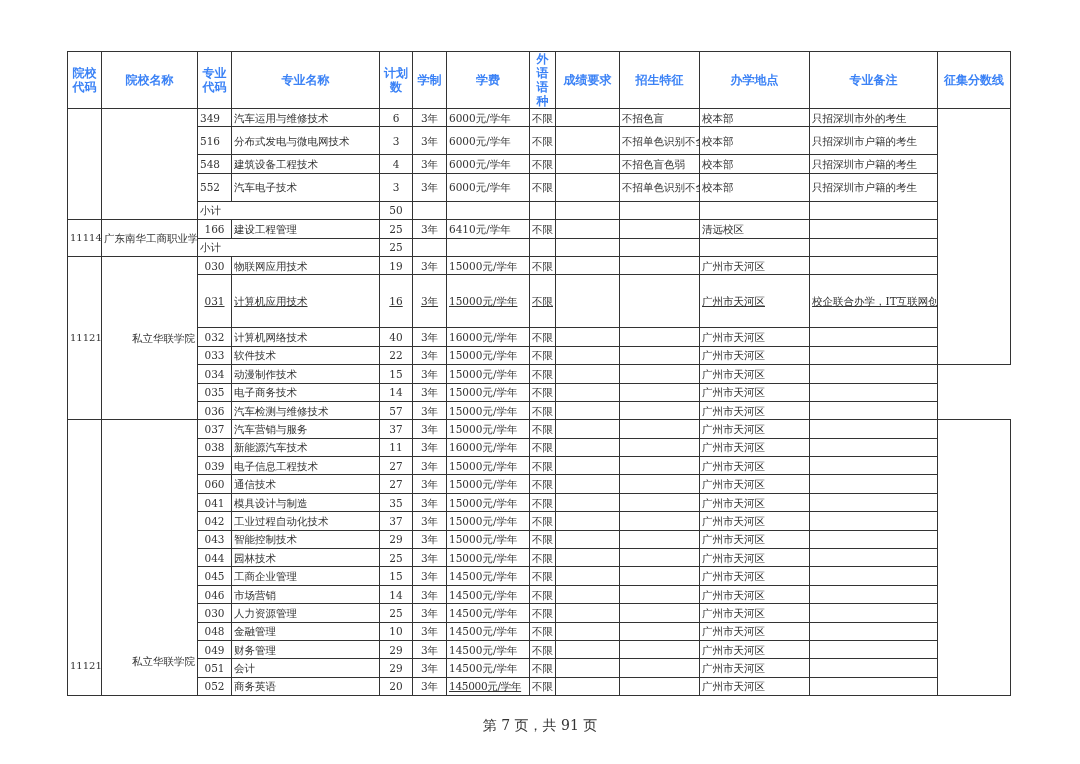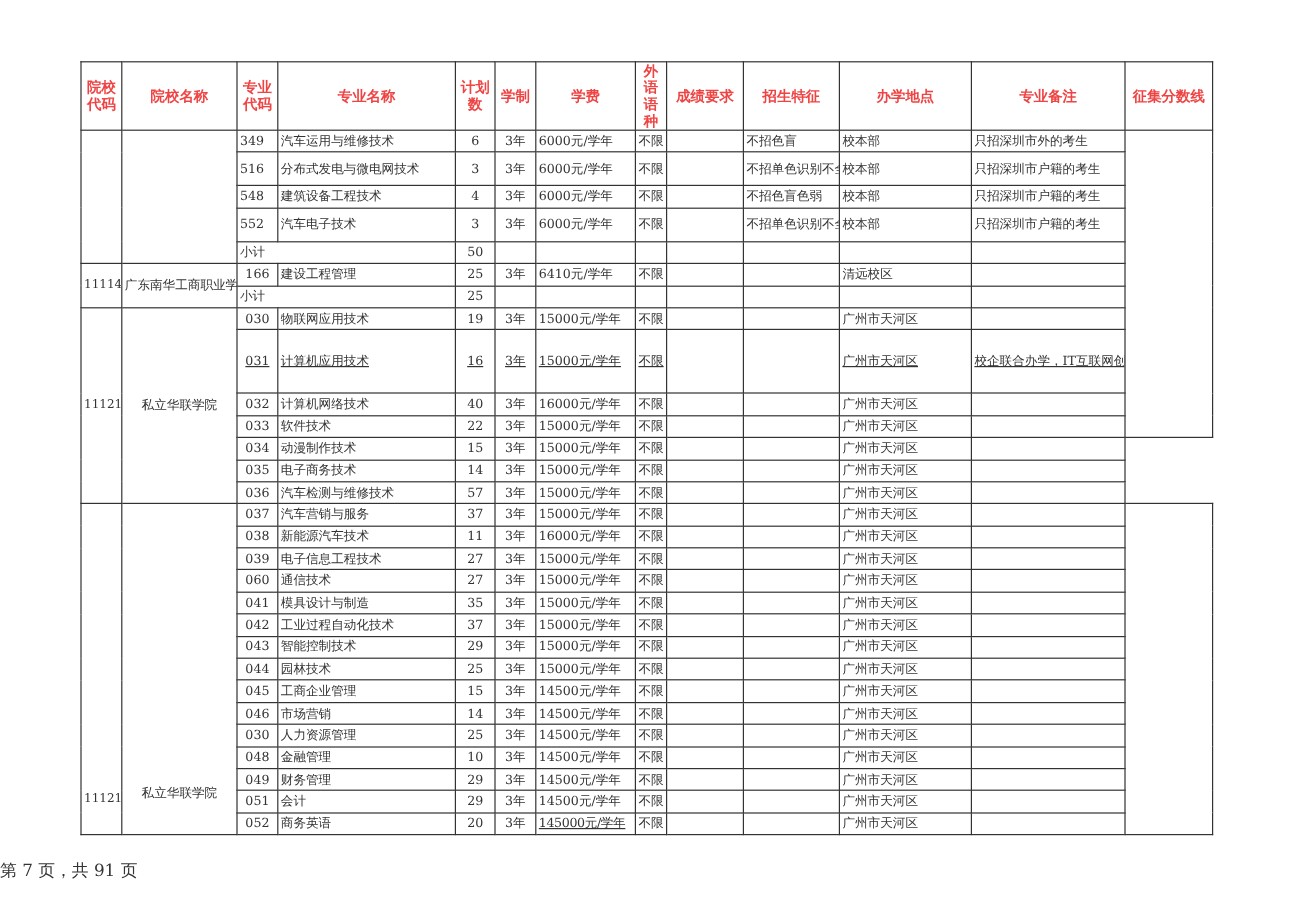--- a/index.html
+++ b/index.html
@@ -3,31 +3,31 @@
 <meta charset="utf-8">
 <style>
   html, body { margin:0; padding:0; background:#ffffff; }
   body { width:1080px; height:764px; position:relative; overflow:hidden;
          font-family:"DejaVu Serif", "Liberation Serif", serif; color:#333; }
   table.grid { position:absolute; left:67px; top:51px; border-collapse:collapse;
                table-layout:fixed; width:943px; }
   table.grid td, table.grid th { border:1px solid #333; padding:0 2px; overflow:hidden;
                                  white-space:nowrap; font-size:10.5px; line-height:12px; }
   table.grid th { font-family:"DejaVu Sans", "Liberation Sans", sans-serif; font-weight:bold;
-                  font-size:12px; color:#ef4444; text-align:center; height:56px; white-space:normal; line-height:14px; }
+                  font-size:12px; color:#3b82f6; text-align:center; height:56px; white-space:normal; line-height:14px; }
   th.narrow { padding:0; }
   td.c { text-align:center; }
   td.l { text-align:left; }
   td.wrap { white-space:normal; line-height:11px; font-size:10px; }
-  td.school { text-align:center; white-space:normal; font-size:11px; line-height:16px; vertical-align:middle;margin-left:32px; }
+  td.school { text-align:right; white-space:normal; font-size:11px; line-height:16px; vertical-align:middle;margin-left:32px; }
   td.sub { text-align:left; font-family:"DejaVu Sans", sans-serif; }
   tr.r { height:18.4px; }
   tr.r2 { height:28px; }
   tr.r4 { height:53px;text-decoration:underline; }
-  .footer { position:absolute; top:717px; left:0; width:1080px; 
+  .footer { position:absolute; top:717px; left:0; width:1080px; text-align:center;
             font-size:14px; color:#333; }
 </style>
 </head>
 <body>
 
 <table class="grid">
   <colgroup>
     <col style="width:34px">
       <col style="width:96px">
       <col style="width:34px">

